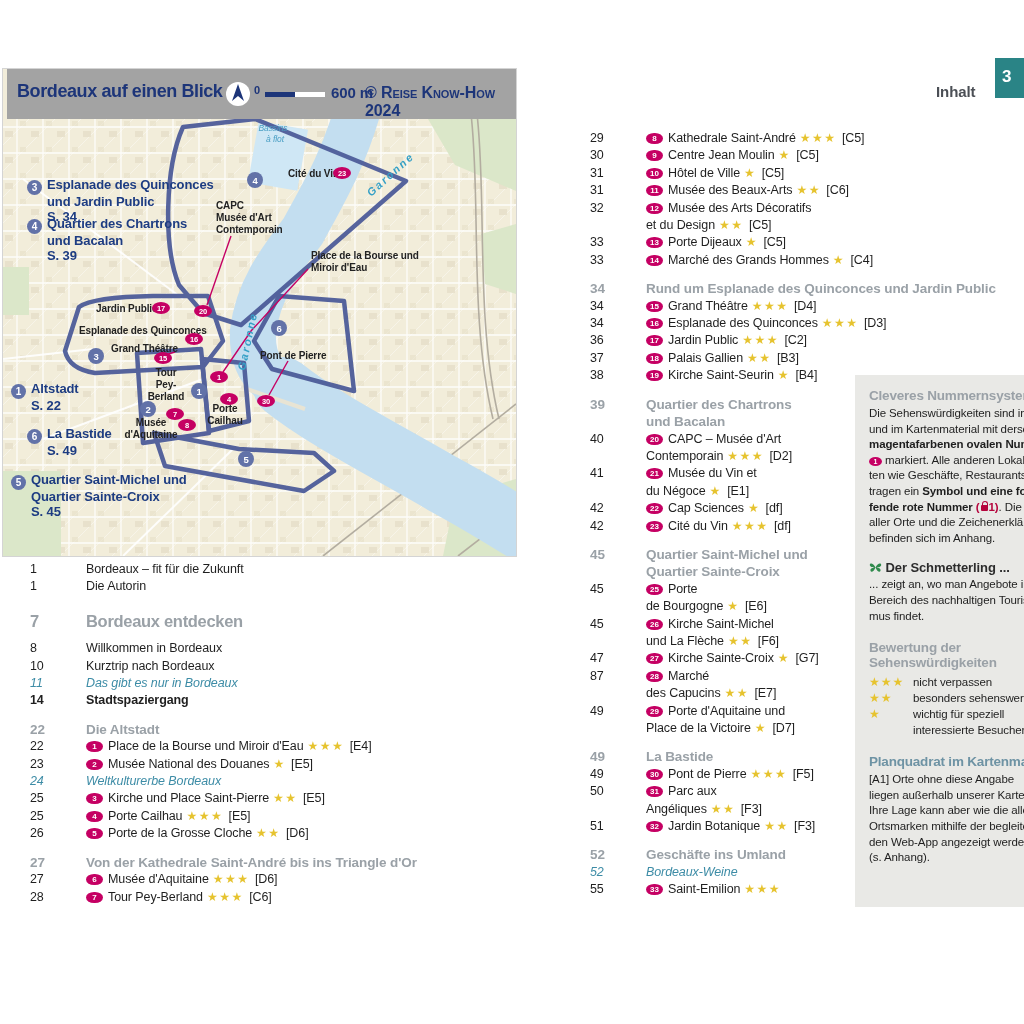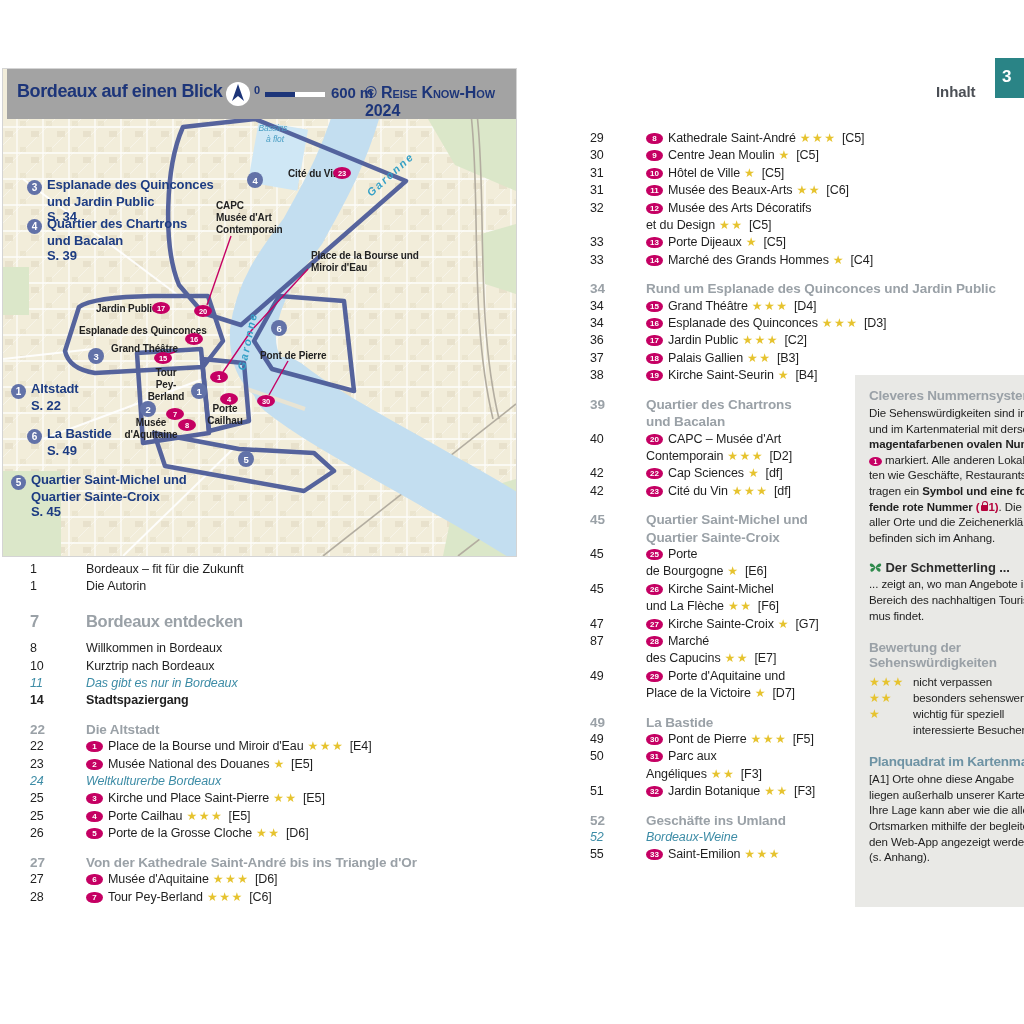--- a/index.html
+++ b/index.html
@@ -450,20 +450,27 @@
         </span>
       </div>
       <div class="trow entry">
         <span class="tpage">40</span>
         <span class="tbody">
           <div class="tline"><span class="badge">20</span><span class="txt">CAPC – Musée d'Art</span></div>
           <div class="tline"><span class="txt">Contemporain</span><span class="stars">★★★</span><span class="grid"> [D2]</span></div>
         </span>
       </div>
       <div class="trow entry">
+        <span class="tpage">41</span>
+        <span class="tbody">
+          <div class="tline"><span class="badge">21</span><span class="txt">Musée du Vin et</span></div>
+          <div class="tline"><span class="txt">du Négoce</span><span class="stars">★</span><span class="grid"> [E1]</span></div>
+        </span>
+      </div>
+      <div class="trow entry">
         <span class="tpage">42</span>
         <span class="tbody">
           <div class="tline"><span class="badge">22</span><span class="txt">Cap Sciences</span><span class="stars">★</span><span class="grid"> [df]</span></div>
         </span>
       </div>
       <div class="trow entry">
         <span class="tpage">42</span>
         <span class="tbody">
           <div class="tline"><span class="badge">23</span><span class="txt">Cité du Vin</span><span class="stars">★★★</span><span class="grid"> [df]</span></div>
         </span>

